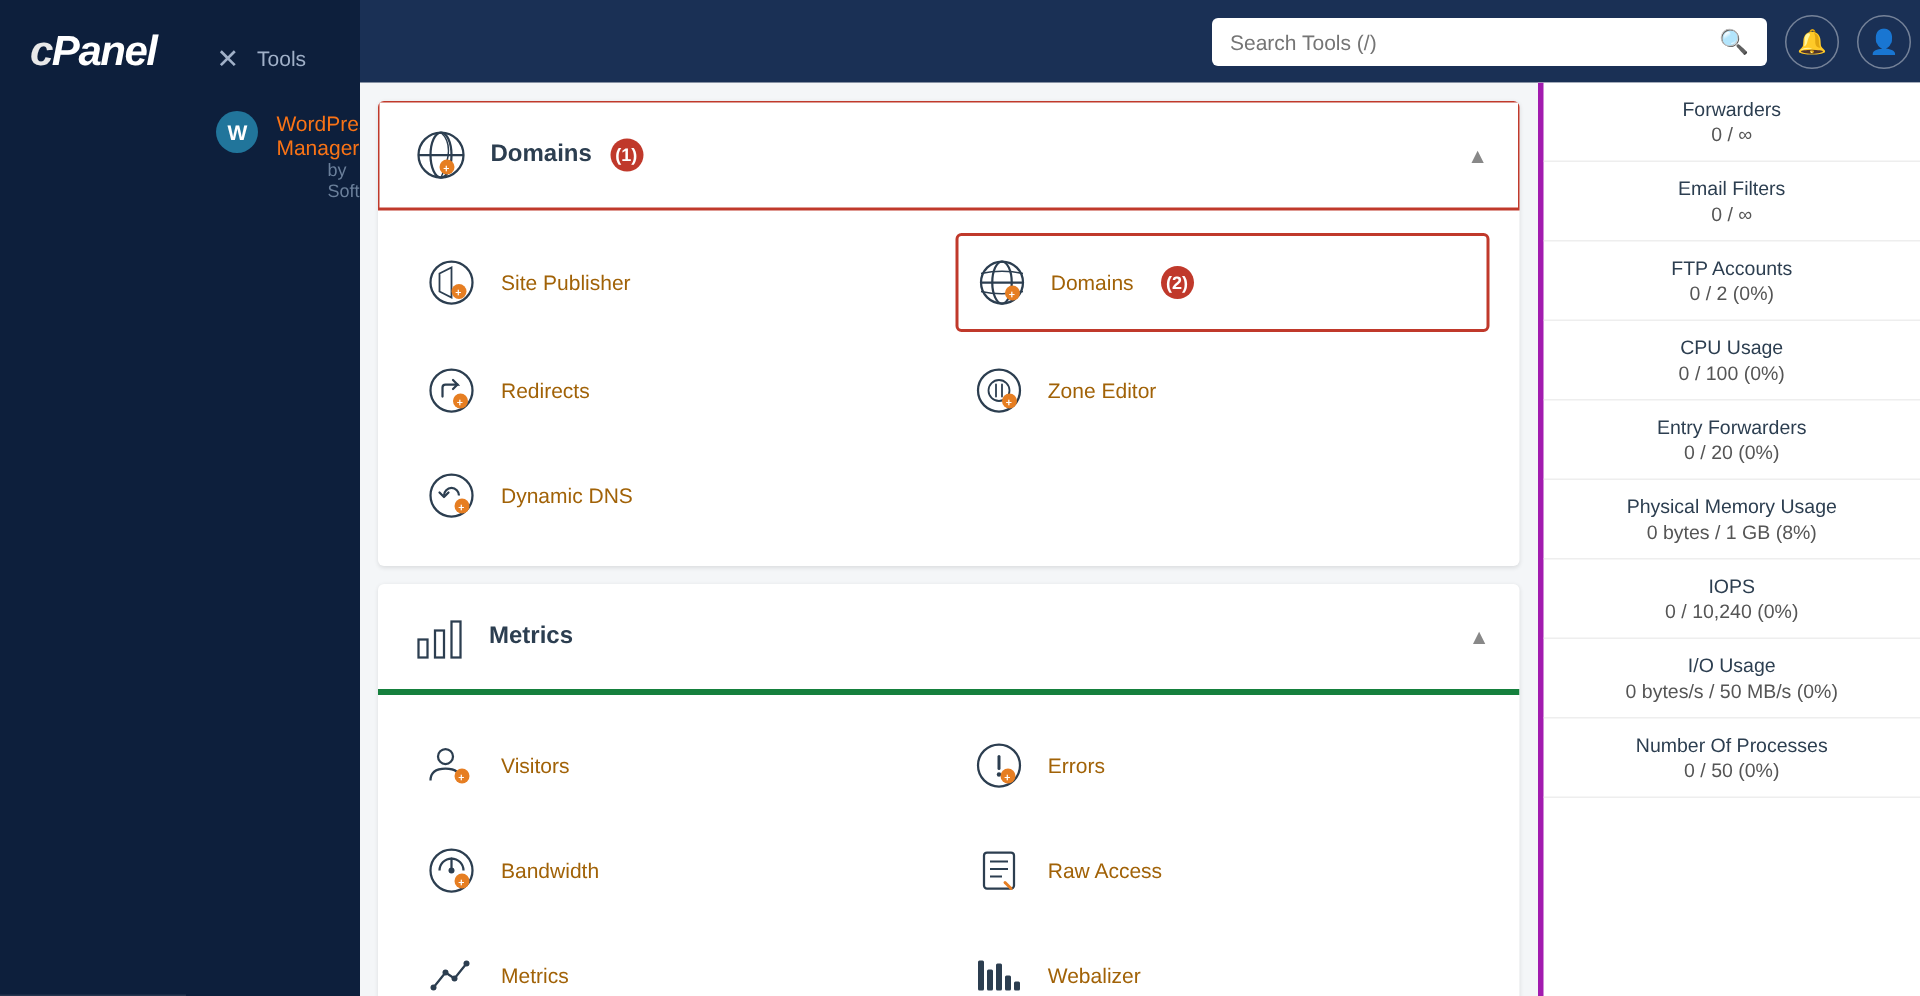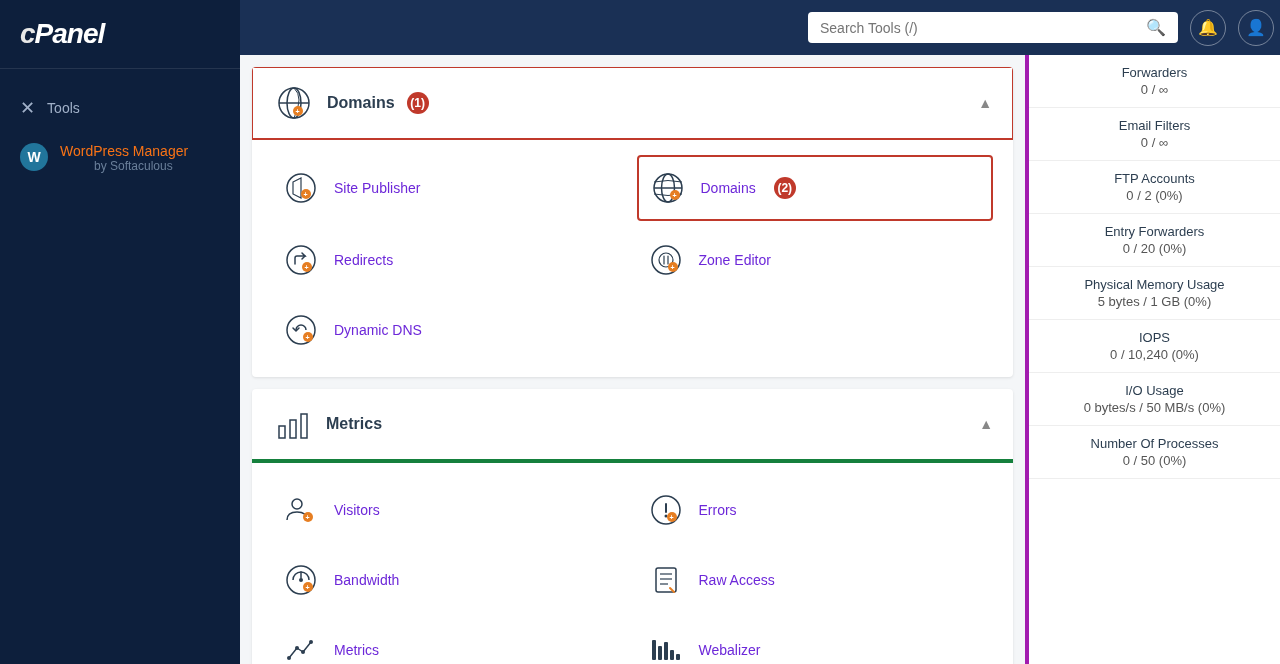--- a/index.html
+++ b/index.html
@@ -4,21 +4,21 @@
   <style>
     * { box-sizing: border-box; margin: 0; padding: 0; }
     body { font-family: -apple-system, BlinkMacSystemFont, 'Segoe UI', sans-serif; display: flex; height: 664px; overflow: hidden; background: #f4f4f4; }
 
     
     .sidebar {
       width: 240px;
       background: #0d1f3c;
       color: white;
       display: flex;
-      flex-direction: column;
+      flex-direction: row;
       padding: 0;
       flex-shrink: 0;
     }
     .sidebar-logo {
       padding: 18px 20px;
       border-bottom: 1px solid rgba(255,255,255,0.1);
     }
     .sidebar-logo span {
       font-size: 28px;
       font-weight: 700;
@@ -167,21 +167,21 @@
     .tool-item {
       display: flex;
       align-items: center;
       gap: 12px;
       padding: 10px 8px;
       border-radius: 4px;
       cursor: pointer;
       text-decoration: none;
     }
     .tool-item .tool-label {
-      color: #6d28d9;
+      color: #a16207;
       font-size: 14px;
       font-weight: 500;
     }
     .tool-item.highlighted {
       border: 2px solid #c0392b;
     }
 
     
     .tool-icon {
       width: 42px;
@@ -481,26 +481,30 @@
       </div>
       <div class="stat-item">
         <div class="stat-label">Email Filters</div>
         <div class="stat-value">0 / ∞</div>
       </div>
       <div class="stat-item">
         <div class="stat-label">FTP Accounts</div>
         <div class="stat-value">0 / 2   (0%)</div>
       </div>
       <div class="stat-item">
+        <div class="stat-label">CPU Usage</div>
+        <div class="stat-value">0 / 100   (0%)</div>
+      </div>
+      <div class="stat-item">
         <div class="stat-label">Entry Forwarders</div>
         <div class="stat-value">0 / 20   (0%)</div>
       </div>
       <div class="stat-item">
         <div class="stat-label">Physical Memory Usage</div>
-        <div class="stat-value">5 bytes / 1 GB   (0%)</div>
+        <div class="stat-value">0 bytes / 1 GB   (8%)</div>
       </div>
       <div class="stat-item">
         <div class="stat-label">IOPS</div>
         <div class="stat-value">0 / 10,240   (0%)</div>
       </div>
       <div class="stat-item">
         <div class="stat-label">I/O Usage</div>
         <div class="stat-value">0 bytes/s / 50 MB/s   (0%)</div>
       </div>
       <div class="stat-item">

